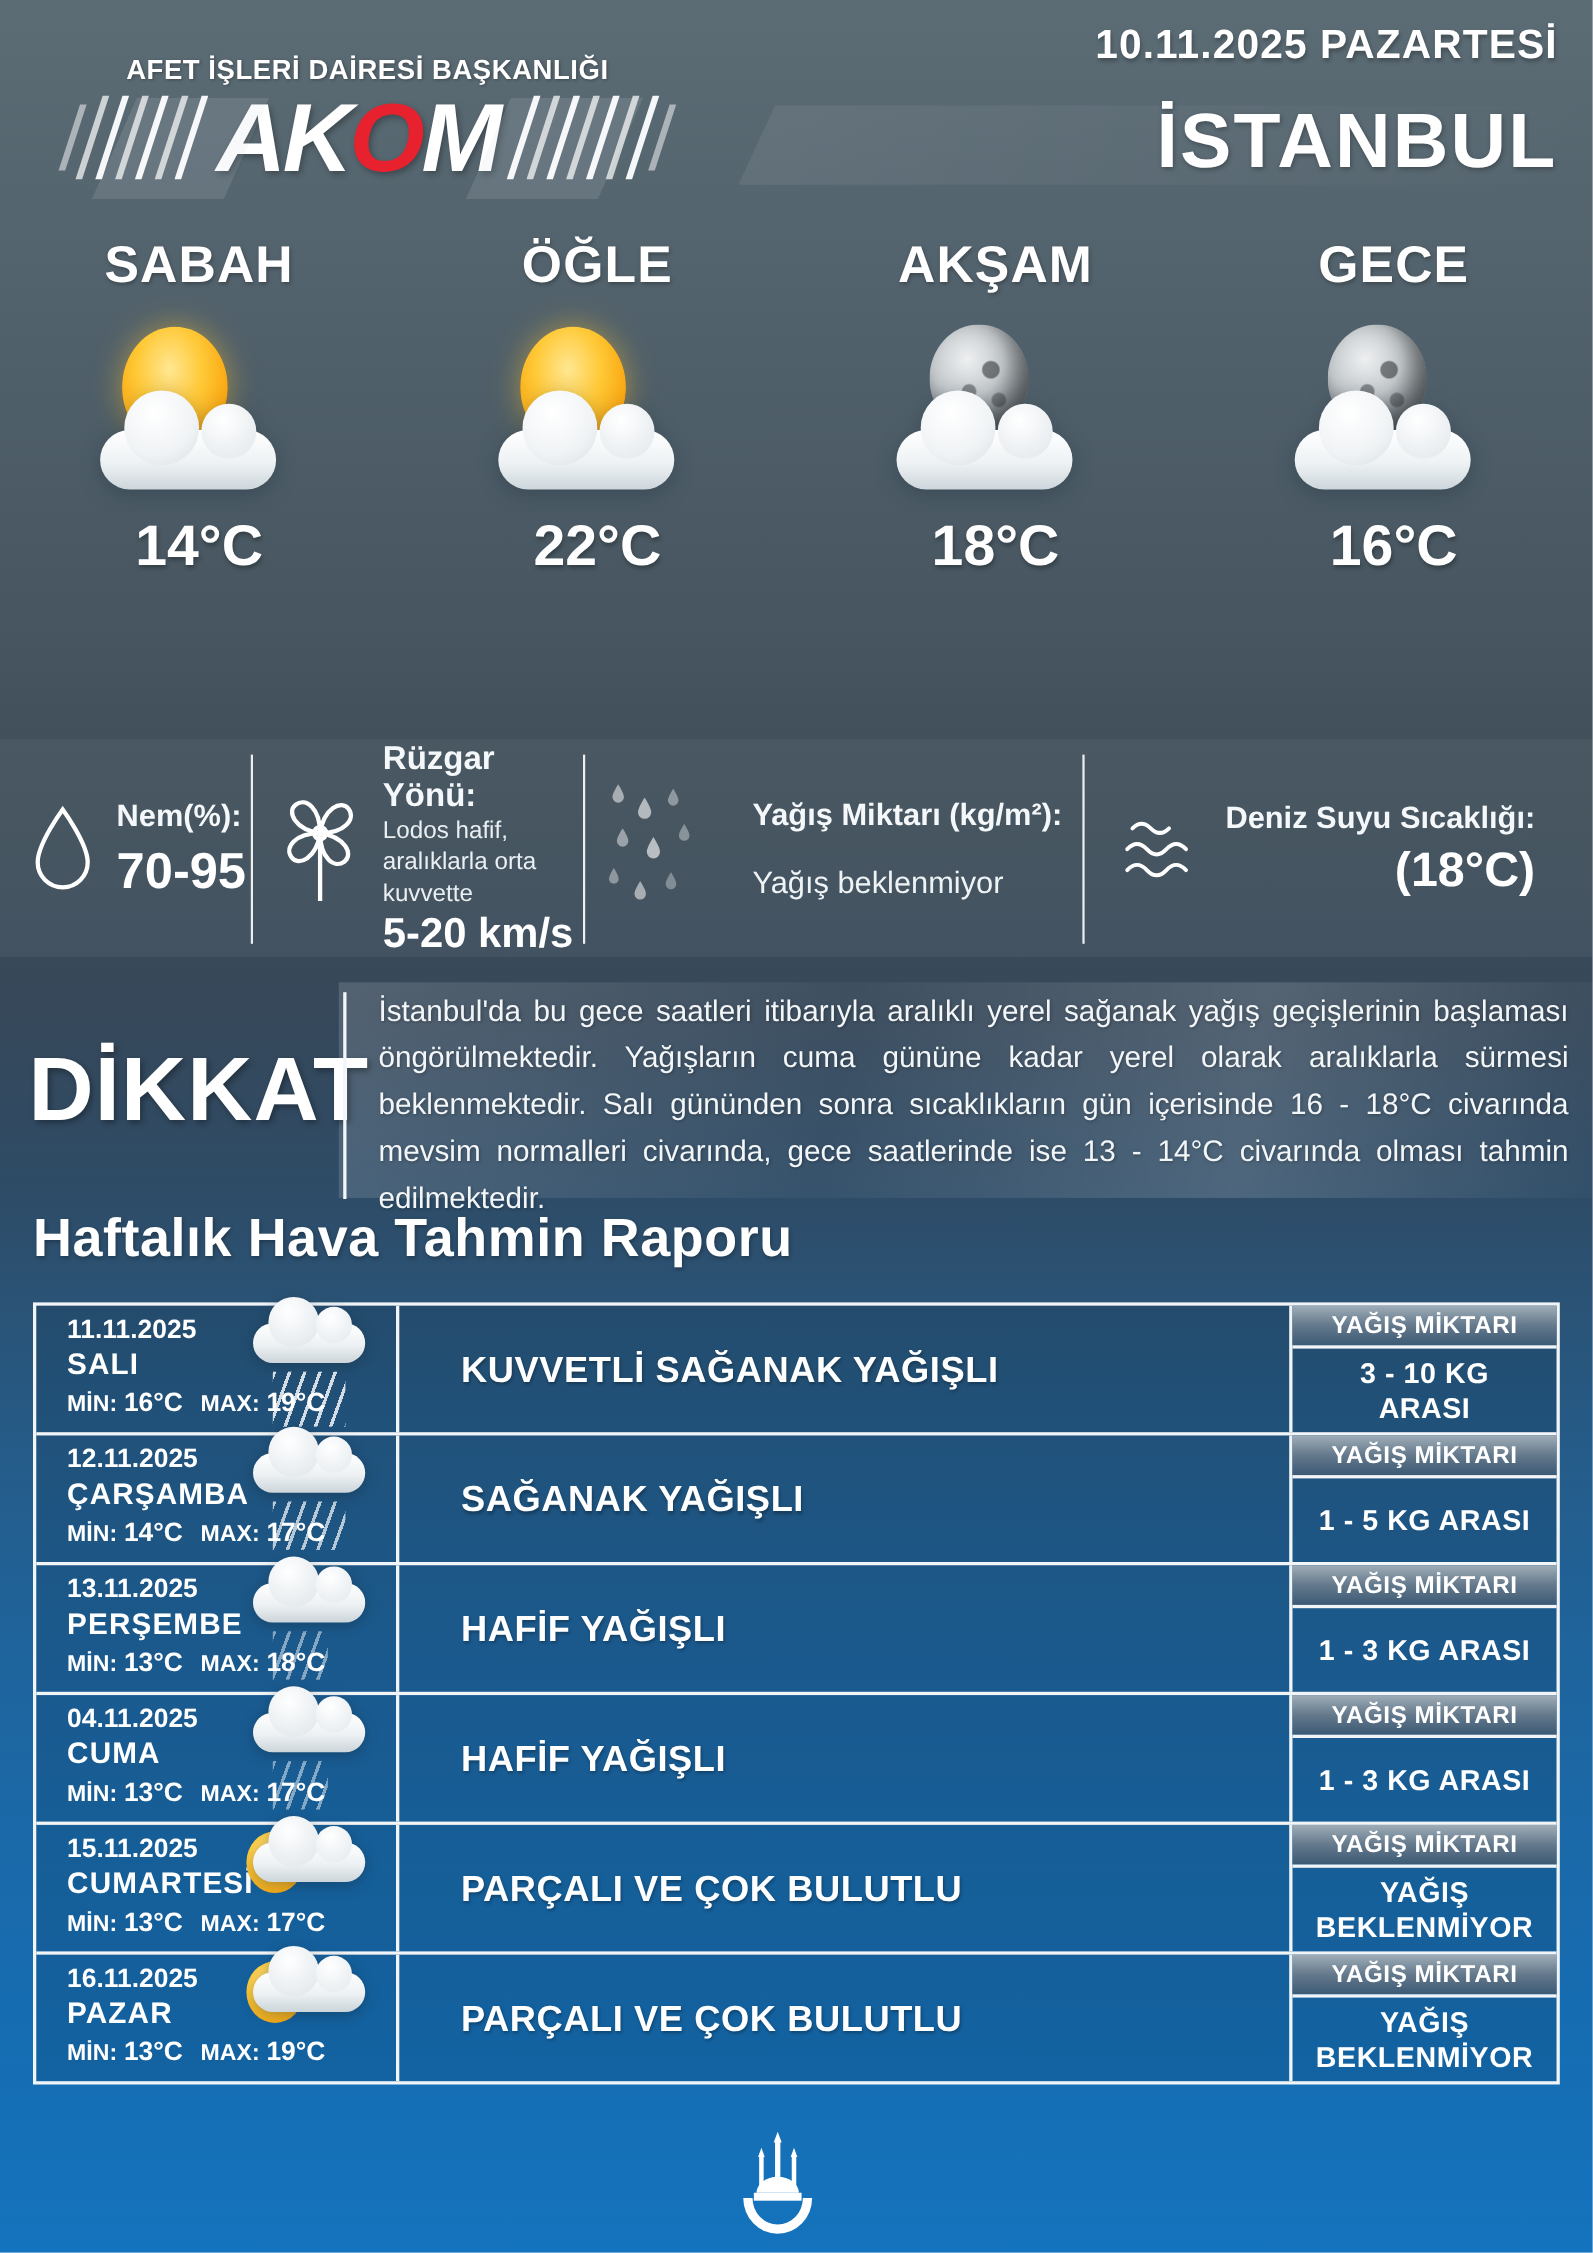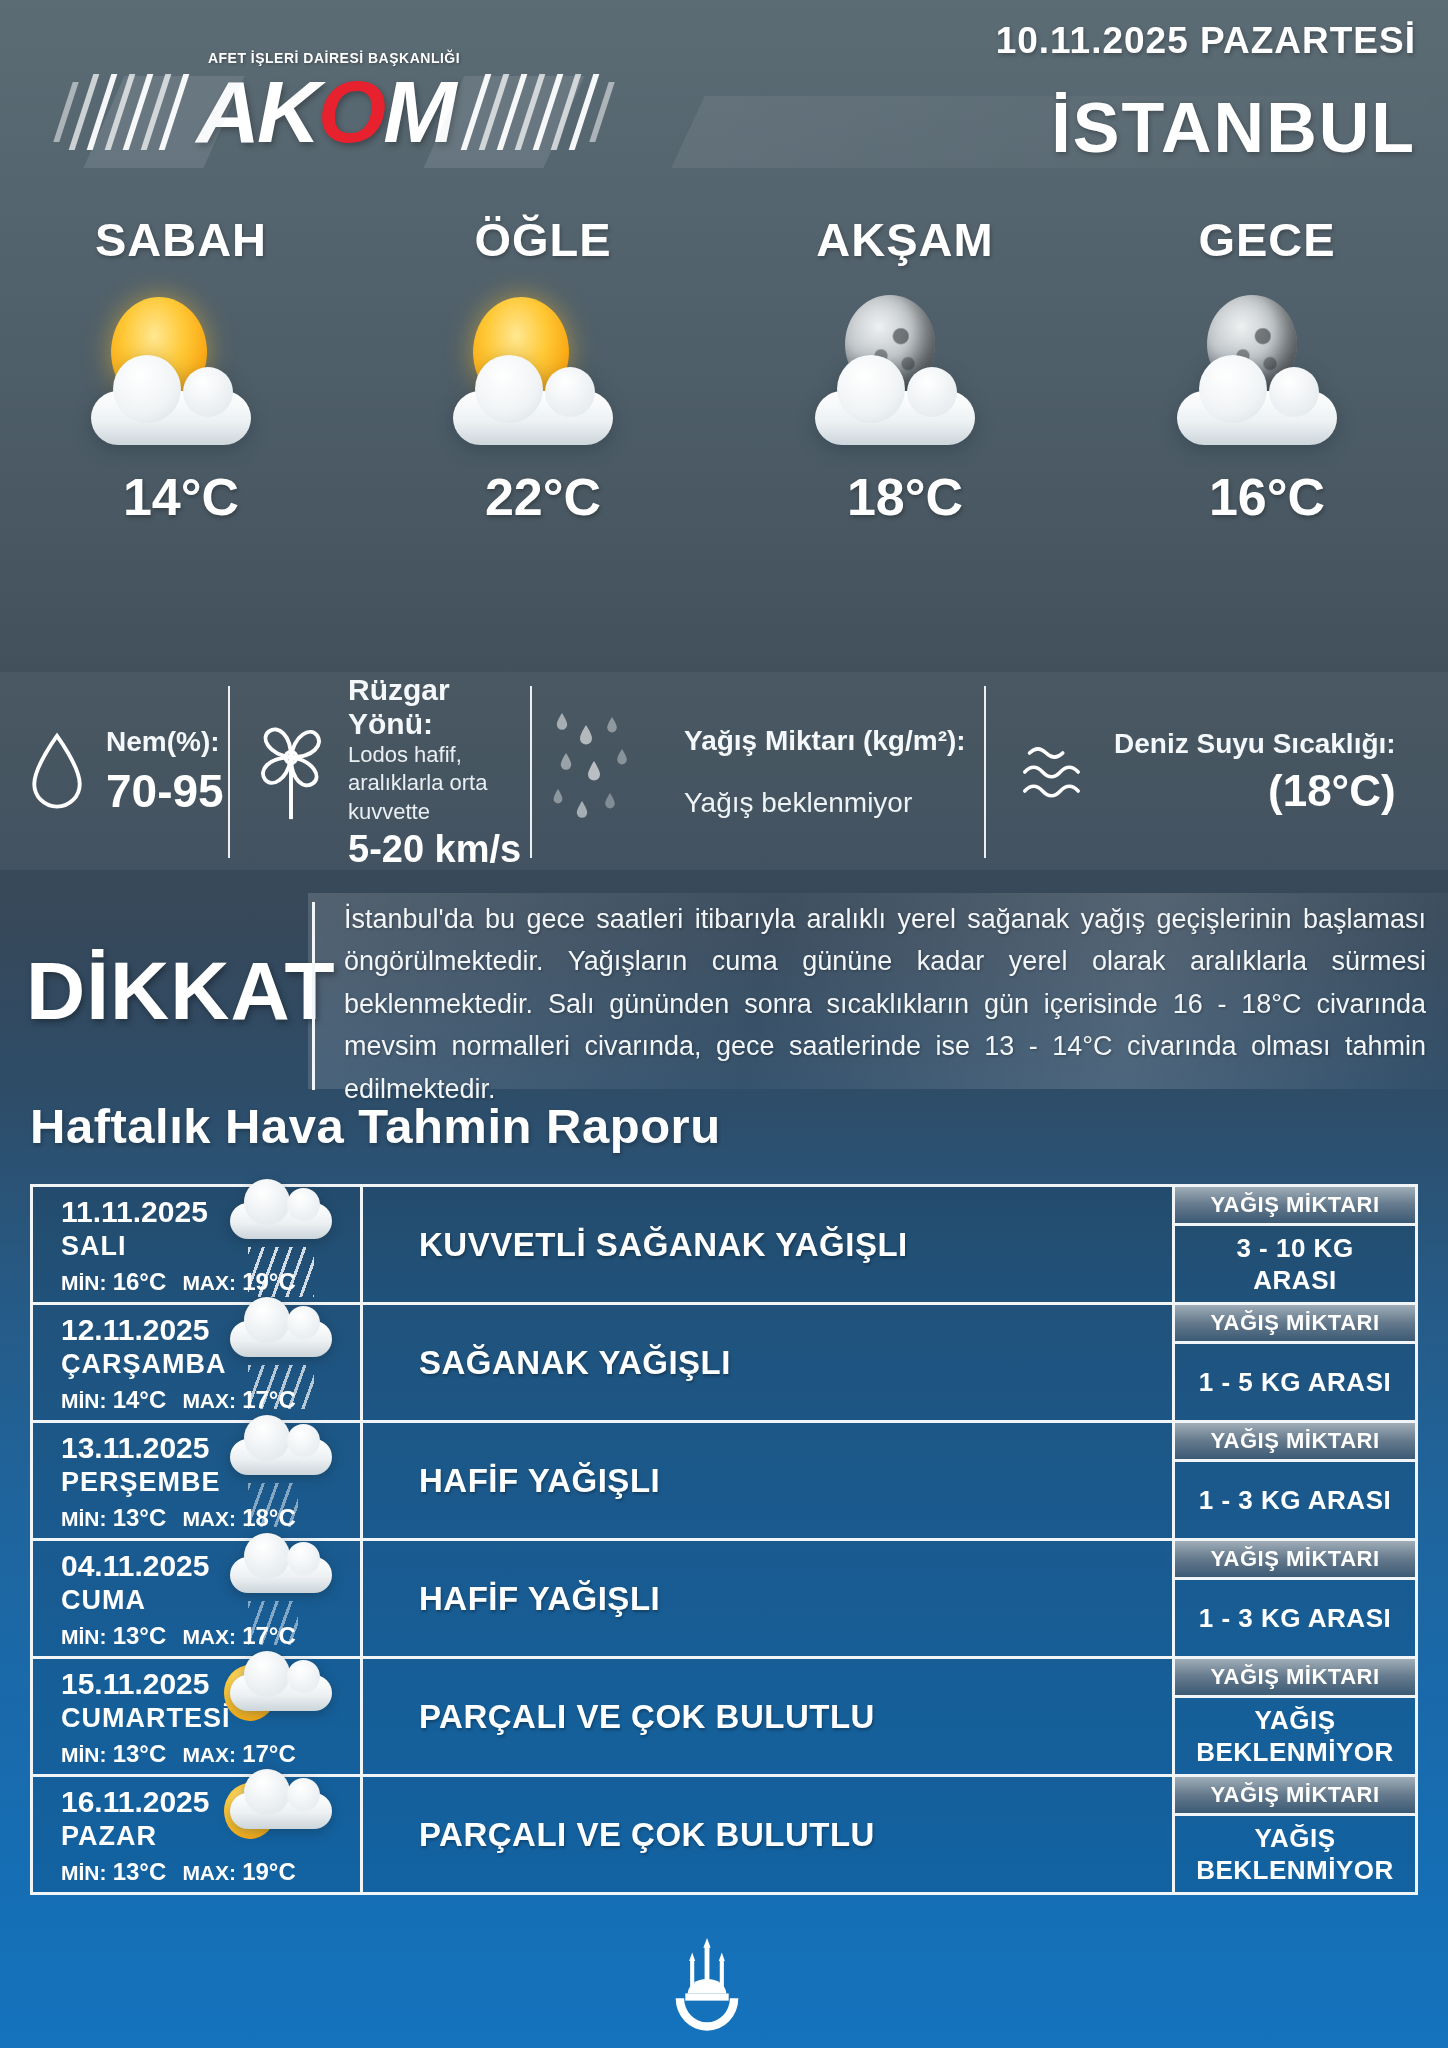--- a/index.html
+++ b/index.html
@@ -8,21 +8,21 @@
     background:linear-gradient(180deg,#5c6c75 0%,#53636d 12%,#485761 26%,#3e4d58 36%,#36485a 45%,#2e4c67 53%,#265a85 63%,#1f649c 73%,#1a69a9 82%,#166db2 90%,#1473bd 100%);}
   
   .streak-right{position:absolute;top:96px;right:0;width:760px;height:72px;opacity:.55;
     background:linear-gradient(90deg,rgba(255,255,255,.12),rgba(255,255,255,0));transform:skewX(-25deg);}
   .streak-stats{position:absolute;top:672px;left:0;width:100%;height:198px;background:rgba(255,255,255,.05);}
   .streak-warning{position:absolute;top:893px;left:308px;right:0;height:196px;
     background:linear-gradient(100deg,rgba(255,255,255,.14) 0%,rgba(255,255,255,.04) 40%,rgba(255,255,255,.15) 72%,rgba(255,255,255,.02) 100%);}
 
   
   .hdr-left{position:absolute;left:34px;top:50px;width:600px;text-align:center;}
-  .dept{font-size:14px;font-weight:700;letter-spacing:.5px;text-shadow:1px 1px 3px rgba(0,0,0,.35);}
+  .dept{font-size:25px;font-weight:700;letter-spacing:.5px;text-shadow:1px 1px 3px rgba(0,0,0,.35);}
   .logo-row{display:flex;align-items:center;justify-content:center;margin-top:4px;position:relative;}
   .bigslash{position:absolute;top:6px;width:120px;height:92px;background:rgba(205,215,220,.14);transform:skewX(-24deg);}
   .bigslash.bl{left:70px;} .bigslash.br{right:70px;}
   .stripes{display:flex;align-items:center;height:80px;}
   .stripes span{display:block;width:6px;height:76px;background:#fff;margin:0 6px;transform:skewX(-18deg);}
   .stripes span:nth-child(odd){opacity:.95}.stripes span:nth-child(even){opacity:.7}
   .stripes.left span:first-child,.stripes.right span:last-child{height:60px;opacity:.5}
   .akom{font-size:88px;line-height:84px;font-weight:900;font-style:italic;letter-spacing:-3px;margin:0 14px;
     text-shadow:2px 3px 6px rgba(0,0,0,.3);}
   .akom .o-red{font-style:italic;}
@@ -82,21 +82,21 @@
   .w-text{position:absolute;left:344px;right:22px;top:2px;font-size:27px;font-weight:400;line-height:1.57;
     text-align:justify;color:#f2f6f8;text-shadow:1px 1px 3px rgba(0,0,0,.3);}
 
   
   .wk-title{position:absolute;left:30px;top:1098px;font-size:49px;font-weight:800;letter-spacing:.5px;
     text-shadow:1px 2px 4px rgba(0,0,0,.3);}
   .wtable{position:absolute;left:30px;right:30px;top:1184px;border:3px solid #f2f5f7;}
   .trow{display:flex;height:115px;border-bottom:3px solid #f2f5f7;background:rgba(8,35,64,.16);}
   .trow:last-child{border-bottom:none;}
   .cell-day{position:relative;width:330px;flex:none;border-right:3px solid #f2f5f7;padding:8px 0 0 28px;box-sizing:border-box;}
-  .t-date{font-size:30px;font-weight:600;}
+  .t-date{font-size:24px;font-weight:600;}
   .t-day{font-size:27px;font-weight:600;letter-spacing:1px;margin-top:2px;}
   .t-minmax{font-size:22px;font-weight:800;margin-top:6px;white-space:nowrap;}
   .mm-label{font-weight:800;font-size:21px;}
   .mm-val{font-size:24px;font-weight:800;margin-right:10px;}
   .cell-desc{flex:1;display:flex;align-items:center;padding-left:56px;border-right:3px solid #f2f5f7;
     font-size:33px;font-weight:800;letter-spacing:.5px;text-shadow:1px 2px 3px rgba(0,0,0,.3);}
   .cell-amount{width:240px;flex:none;display:flex;flex-direction:column;}
   .amt-head{height:36px;flex:none;display:flex;align-items:center;justify-content:center;
     font-size:22px;font-weight:800;letter-spacing:.5px;border-bottom:3px solid #f2f5f7;
     background:linear-gradient(180deg,#9fadb7 0%,#64798c 50%,#3c5a75 100%);}

